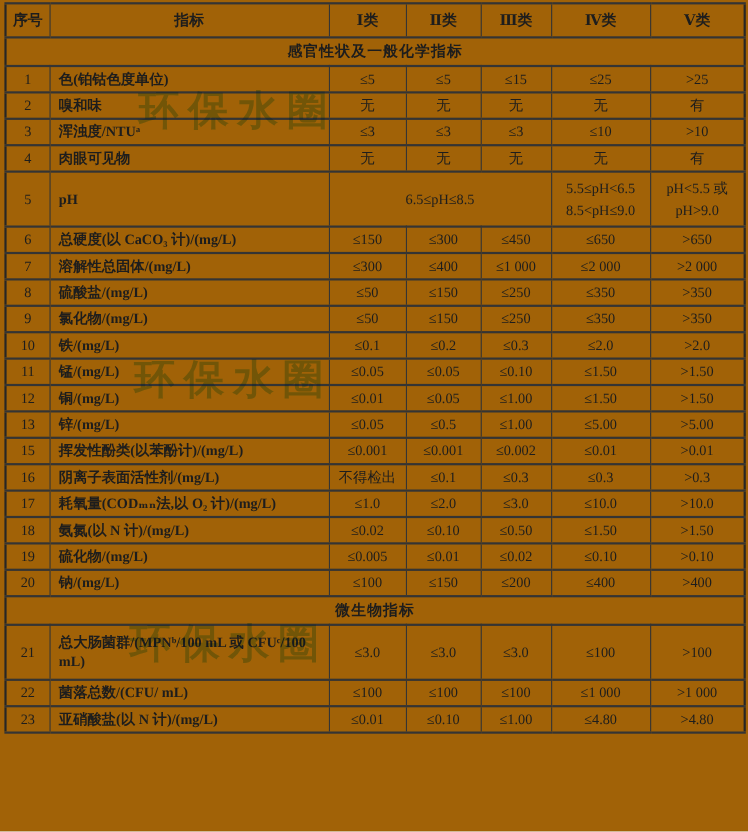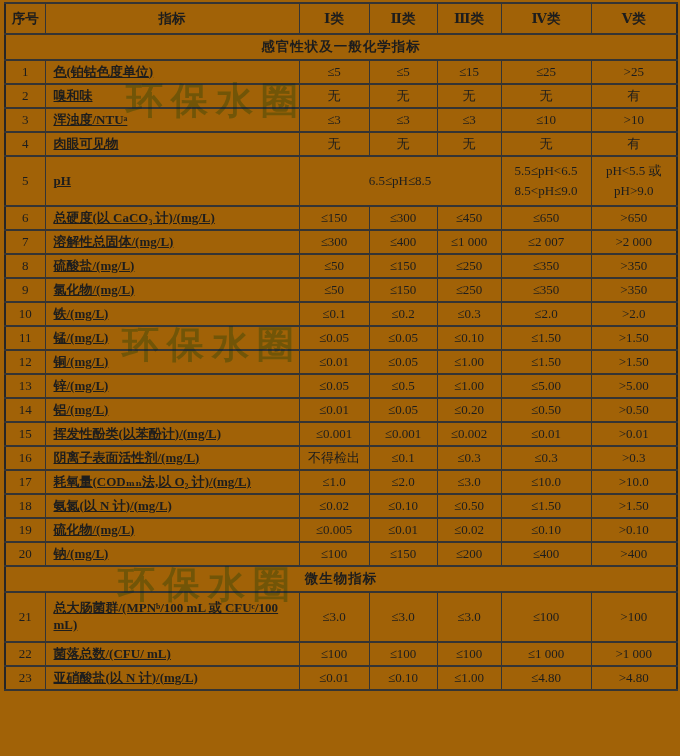--- a/index.html
+++ b/index.html
@@ -17,21 +17,21 @@
     border:solid #343434;border-width:2px 1px;
     text-align:center;vertical-align:middle;
     font-size:13px;line-height:1.3;padding:1px 3px;
     overflow:hidden;
   }
   .std th{height:27px;font-weight:bold;font-size:13.5px;}
   td.section{height:22px;font-weight:bold;font-size:13.5px;letter-spacing:1px;margin-left:12px;}
   tr.item{height:24px;}
   tr.ph,tr.tall{height:50px;}
   td.no{font-size:13px;}
-  td.name{text-align:left;padding-left:8px;font-weight:600;font-size:13px;text-decoration:underline;}
+  td.name{text-align:left;padding-left:8px;font-weight:600;font-size:13px;}
   td.val{font-size:13px;}
   td.val .ln{display:block;line-height:1.55;}
   .wm{
     position:absolute;z-index:5;pointer-events:none;white-space:nowrap;
     font-family:"Liberation Sans","DejaVu Sans",sans-serif;font-weight:bold;
     font-size:37px;letter-spacing:8px;color:#a7d9ea;
     mix-blend-mode:multiply;opacity:.85;
   }
   .wm1{left:126px;top:76px;}
   .wm2{left:122px;top:320px;}
@@ -123,21 +123,21 @@
           <td class="val">≤450</td>
           <td class="val">≤650</td>
           <td class="val">&gt;650</td>
         </tr>
         <tr class="item">
           <td class="no">7</td>
           <td class="name">溶解性总固体/(mg/L)</td>
           <td class="val">≤300</td>
           <td class="val">≤400</td>
           <td class="val">≤1 000</td>
-          <td class="val">≤2 007</td>
+          <td class="val">≤2 000</td>
           <td class="val">&gt;2 000</td>
         </tr>
         <tr class="item">
           <td class="no">8</td>
           <td class="name">硫酸盐/(mg/L)</td>
           <td class="val">≤50</td>
           <td class="val">≤150</td>
           <td class="val">≤250</td>
           <td class="val">≤350</td>
           <td class="val">&gt;350</td>
@@ -179,29 +179,20 @@
           <td class="val">&gt;1.50</td>
         </tr>
         <tr class="item">
           <td class="no">13</td>
           <td class="name">锌/(mg/L)</td>
           <td class="val">≤0.05</td>
           <td class="val">≤0.5</td>
           <td class="val">≤1.00</td>
           <td class="val">≤5.00</td>
           <td class="val">&gt;5.00</td>
-        </tr>
-        <tr class="item">
-          <td class="no">14</td>
-          <td class="name">铝/(mg/L)</td>
-          <td class="val">≤0.01</td>
-          <td class="val">≤0.05</td>
-          <td class="val">≤0.20</td>
-          <td class="val">≤0.50</td>
-          <td class="val">&gt;0.50</td>
         </tr>
         <tr class="item">
           <td class="no">15</td>
           <td class="name">挥发性酚类(以苯酚计)/(mg/L)</td>
           <td class="val">≤0.001</td>
           <td class="val">≤0.001</td>
           <td class="val">≤0.002</td>
           <td class="val">≤0.01</td>
           <td class="val">&gt;0.01</td>
         </tr>

